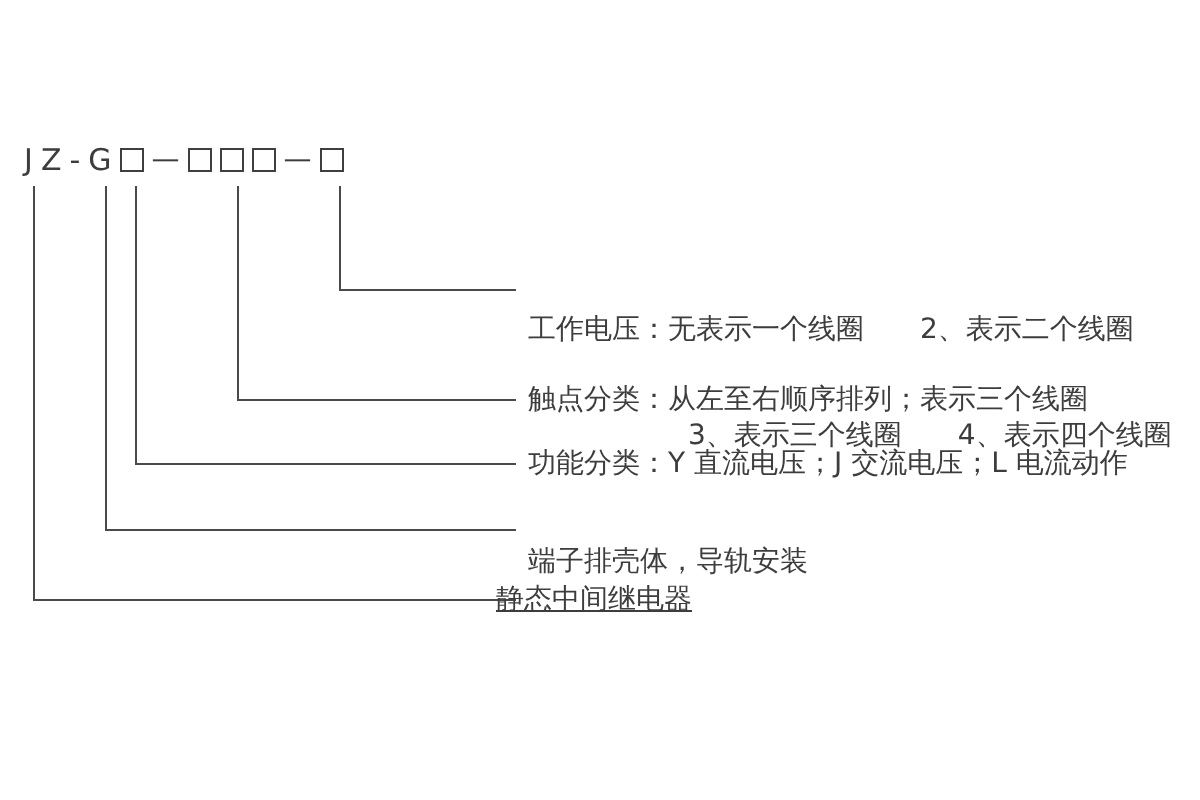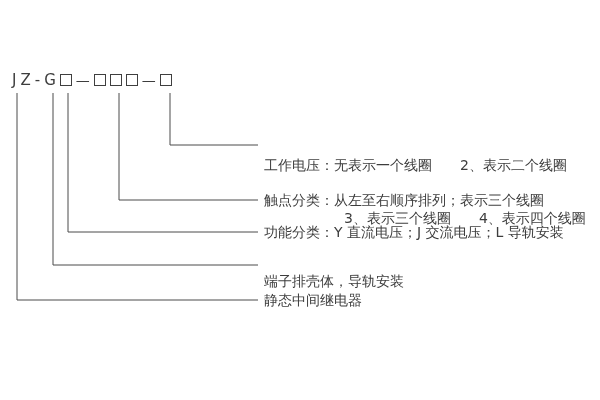--- a/index.html
+++ b/index.html
@@ -61,21 +61,21 @@
     font-size: 14px;
     line-height: 18px;
     white-space: nowrap;
     color: #3d3d3d;
   }
   .label-wv1      { left: 264px; top: 132px; margin-top: 24px; }
   .label-wv2      { left: 344px; top: 161px; margin-top: 48px; }
   .label-contact  { left: 264px; top: 191px; }
   .label-function { left: 264px; top: 223px; }
   .label-housing  { left: 264px; top: 272px; }
-  .label-product  { left: 264px; top: 291px; }
+  .label-product  { left: 248px; top: 291px; text-decoration: underline; }
 </style>
 </head>
 <body>
 
 <div class="stage">
 
   <div class="model-code">
     <span class="model-char">J</span>
     <span class="model-char">Z</span>
     <span class="model-char">-</span>
@@ -93,17 +93,17 @@
     <polyline points="17,93 17,300 258,300" fill="none" stroke-width="1" stroke="#4a4a4a"></polyline>
     <polyline points="53,93 53,265 258,265" fill="none" stroke-width="1" stroke="#4a4a4a"></polyline>
     <polyline points="68,93 68,232 258,232" fill="none" stroke-width="1" stroke="#4a4a4a"></polyline>
     <polyline points="119,93 119,200 258,200" fill="none" stroke-width="1" stroke="#4a4a4a"></polyline>
     <polyline points="170,93 170,145 258,145" fill="none" stroke-width="1" stroke="#4a4a4a"></polyline>
   </svg>
 
   <div class="label label-wv1">工作电压：无表示一个线圈　　2、表示二个线圈</div>
   <div class="label label-wv2">3、表示三个线圈　　4、表示四个线圈</div>
   <div class="label label-contact">触点分类：从左至右顺序排列；表示三个线圈</div>
-  <div class="label label-function">功能分类：Y 直流电压；J 交流电压；L 导轨安装</div>
+  <div class="label label-function">功能分类：Y 直流电压；J 交流电压；L 电流动作</div>
   <div class="label label-housing">端子排壳体，导轨安装</div>
   <div class="label label-product">静态中间继电器</div>
 
 </div>
 
 </body></html>

